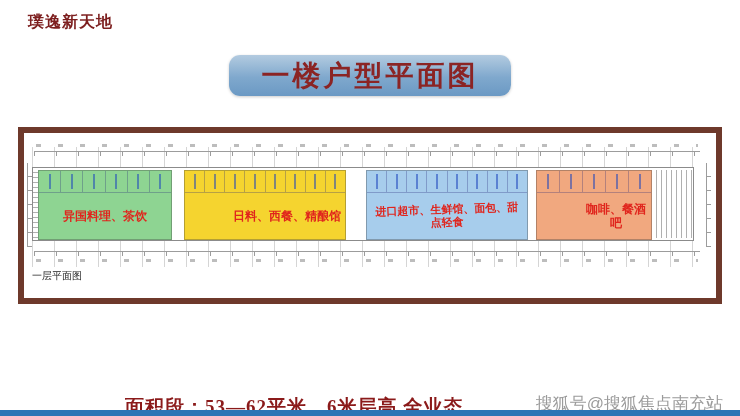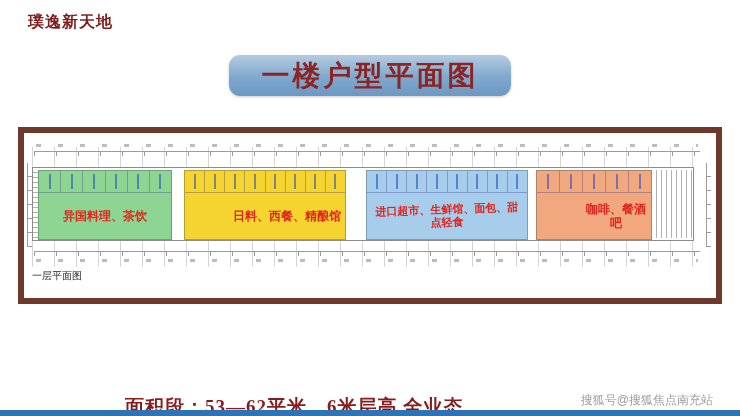--- a/index.html
+++ b/index.html
@@ -56,21 +56,21 @@
              line-height:1.2;padding:0 4px}
   .sec-label.small{font-size:11px}
   .sec-label.tilt{transform:rotate(-2deg)}
 
   .caption{position:absolute;left:8px;top:136px;width:662px;text-align:left;
            font-family:"Liberation Serif",serif;font-size:10px;color:#222}
 
   .area-text{position:absolute;left:125px;top:362px;font-family:"Liberation Serif",serif;
              font-weight:bold;font-size:19px;color:#8b1a1a;letter-spacing:1px}
 
-  .watermark{position:absolute;right:27px;top:392px;font-size:12px;color:#9b9b9b}
+  .watermark{position:absolute;right:17px;top:392px;font-size:17px;color:#9b9b9b}
 
   .bottom-bar{position:absolute;left:0;bottom:0;width:740px;height:6px;background:#2e74b5}
 </style>
 </head>
 <body>
 
 <div class="page">
 
   <div class="brand" style="color: rgb(125, 31, 31);">璞逸新天地</div>
 

